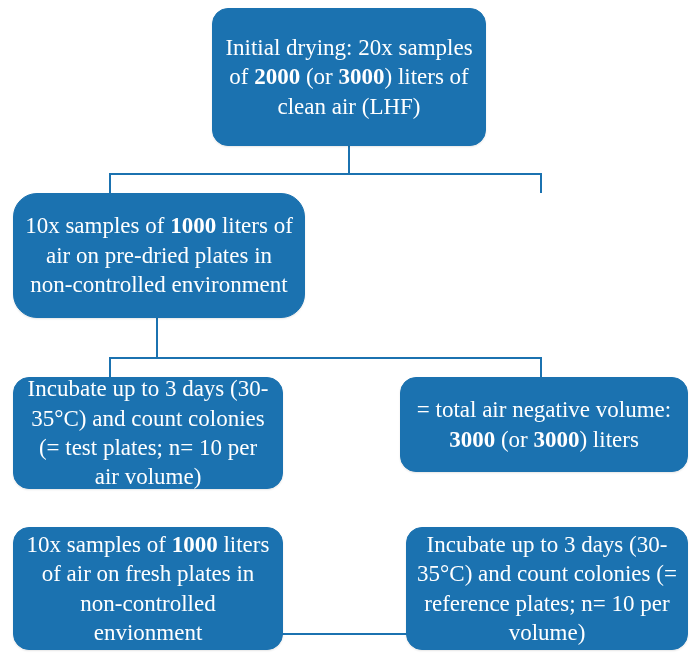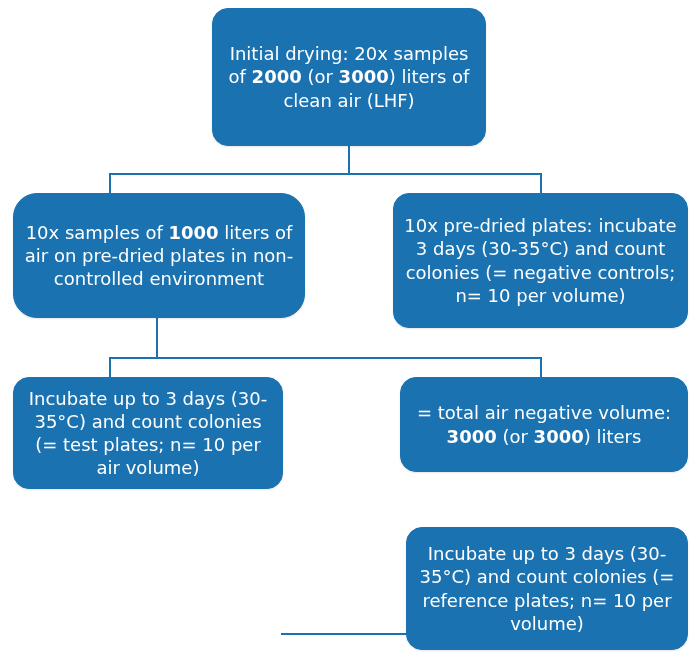--- a/index.html
+++ b/index.html
@@ -22,23 +22,24 @@
     box-sizing: border-box;
     background: #1b72b0;
     border: 1px solid #1b72b0;
     border-radius: 16px;
     color: #ffffff;
     display: flex;
     align-items: center;
     justify-content: center;
     text-align: center;
     line-height: 1.28;
-    font-size: 18px;
+    font-size: 23px;
     padding: 6px 10px;
     box-shadow: 0 1px 2px rgba(0,0,0,0.10);
+    font-family: Liberation Serif, serif;
   }
   .node .txt {
     display: block;
     width: 100%;
     white-space: pre-line;
   }
   .node b { font-weight: bold; }
 
   
   .conn-v, .conn-h {
@@ -60,25 +61,25 @@
     <div class="conn-h" style="left: 109px; top: 357px; background: rgb(27, 114, 176); width: 432px;"></div>
     <div class="conn-v" style="left: 109px; top: 357px; background: rgb(27, 114, 176); height: 20px;"></div>
     <div class="conn-v" style="left: 540px; top: 357px; background: rgb(27, 114, 176); height: 20px;"></div>
     <div class="conn-h" style="left: 281px; top: 633px; background: rgb(27, 114, 176); width: 127px;"></div>
     <div class="node" style="left: 212px; top: 8px; width: 274px; height: 138px; background: rgb(27, 114, 176); border-color: rgb(27, 114, 176); color: rgb(255, 255, 255);">
       <span class="txt"><span>Initial drying: 20x samples of </span><b>2000</b><span> (or </span><b>3000</b><span>) liters of clean air (LHF)</span></span>
     </div>
     <div class="node" style="left: 13px; top: 193px; width: 292px; height: 125px; background: rgb(27, 114, 176); border-color: rgb(27, 114, 176); color: rgb(255, 255, 255); border-radius: 24px;">
       <span class="txt"><span>10x samples of </span><b>1000</b><span> liters of air on pre-dried plates in non-controlled environment</span></span>
     </div>
-    <div class="node" style="left: 393px; top: 193px; width: 295px; height: 135px; background: rgb(27, 114, 176); border-color: rgb(27, 114, 176); color: rgb(255, 255, 255);">
-      <span class="txt"><span>10x pre-dried plates: incubate 3 days (30-35°C) and count colonies (= negative controls; n= 10 per volume)</span></span>
-    </div>
     <div class="node" style="left: 13px; top: 377px; width: 270px; height: 112px; background: rgb(27, 114, 176); border-color: rgb(27, 114, 176); color: rgb(255, 255, 255);">
       <span class="txt"><span>Incubate up to 3 days (30-35°C) and count colonies (= test plates; n= 10 per air volume)</span></span>
     </div>
     <div class="node" style="left: 400px; top: 377px; width: 288px; height: 95px; background: rgb(27, 114, 176); border-color: rgb(27, 114, 176); color: rgb(255, 255, 255);">
       <span class="txt"><span>= total air negative volume: </span><b>3000</b><span> (or </span><b>3000</b><span>) liters</span></span>
+    </div>
+    <div class="node" style="left: 13px; top: 527px; width: 270px; height: 123px; background: rgb(27, 114, 176); border-color: rgb(27, 114, 176); color: rgb(255, 255, 255);">
+      <span class="txt"><span>10x samples of </span><b>1000</b><span> liters of air on fresh plates in non-controlled envionment</span></span>
     </div>
     <div class="node" style="left: 406px; top: 527px; width: 282px; height: 123px; background: rgb(27, 114, 176); border-color: rgb(27, 114, 176); color: rgb(255, 255, 255);">
       <span class="txt"><span>Incubate up to 3 days (30-35°C) and count colonies (= reference plates; n= 10 per volume)</span></span>
     </div>
   </div>
 
 </body></html>

